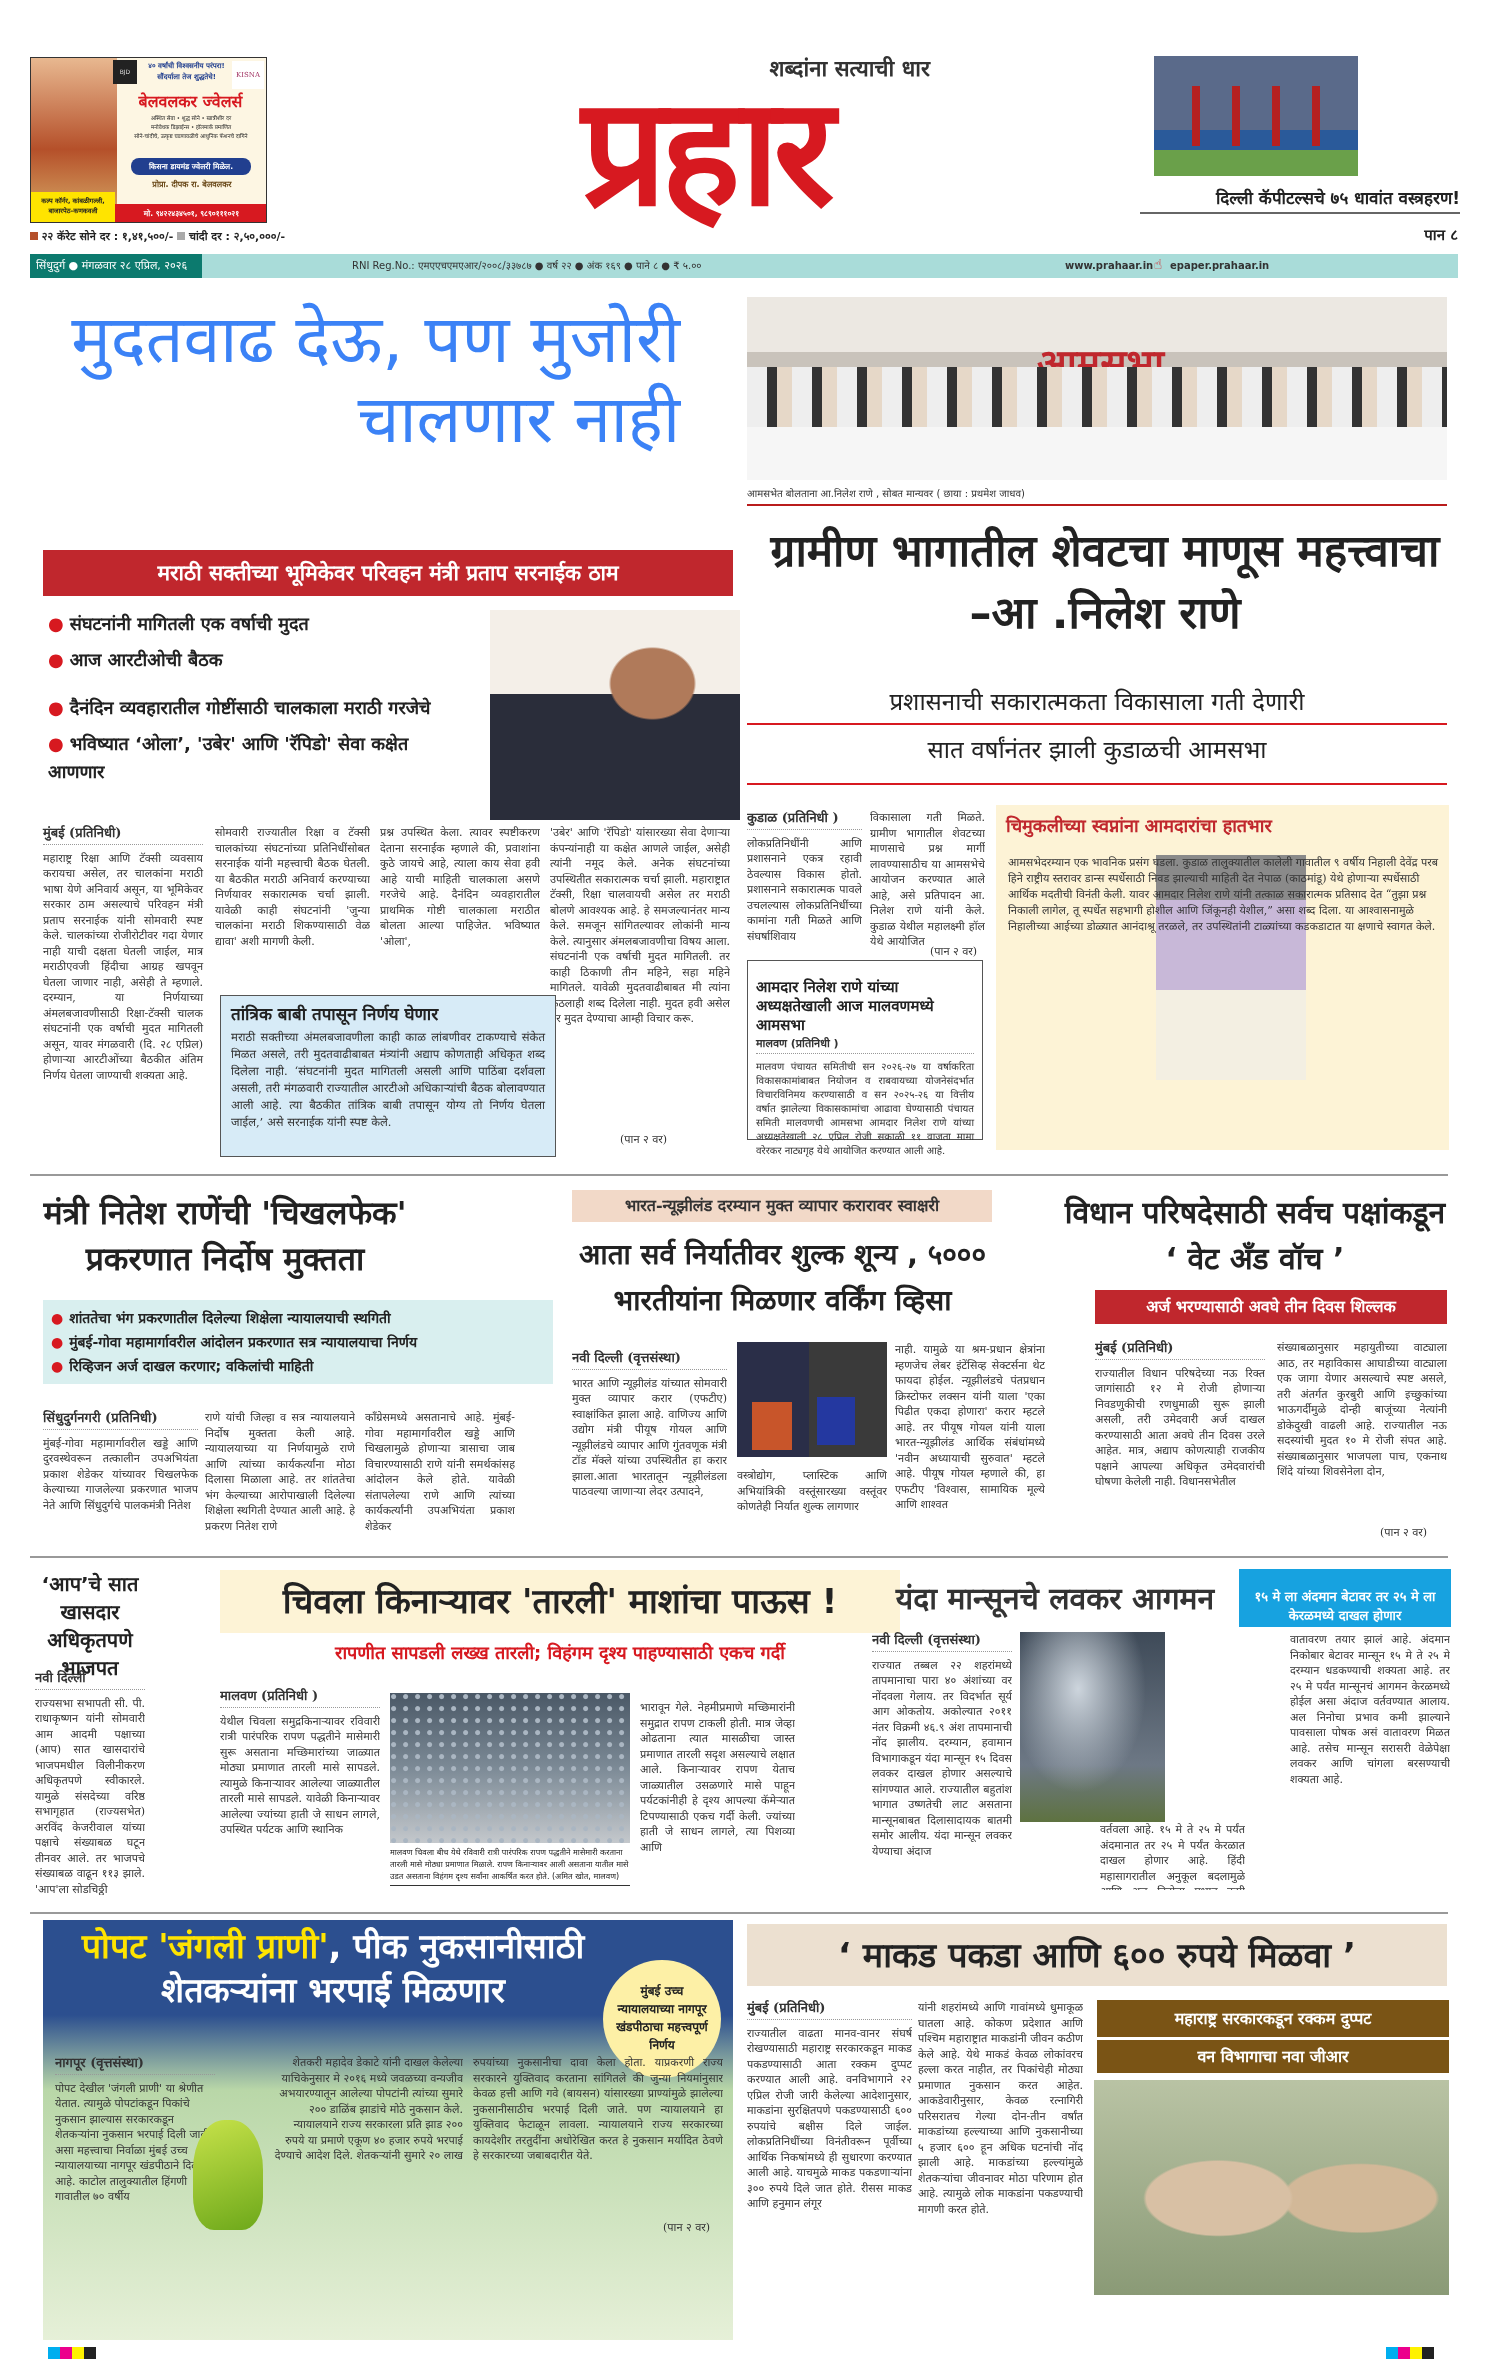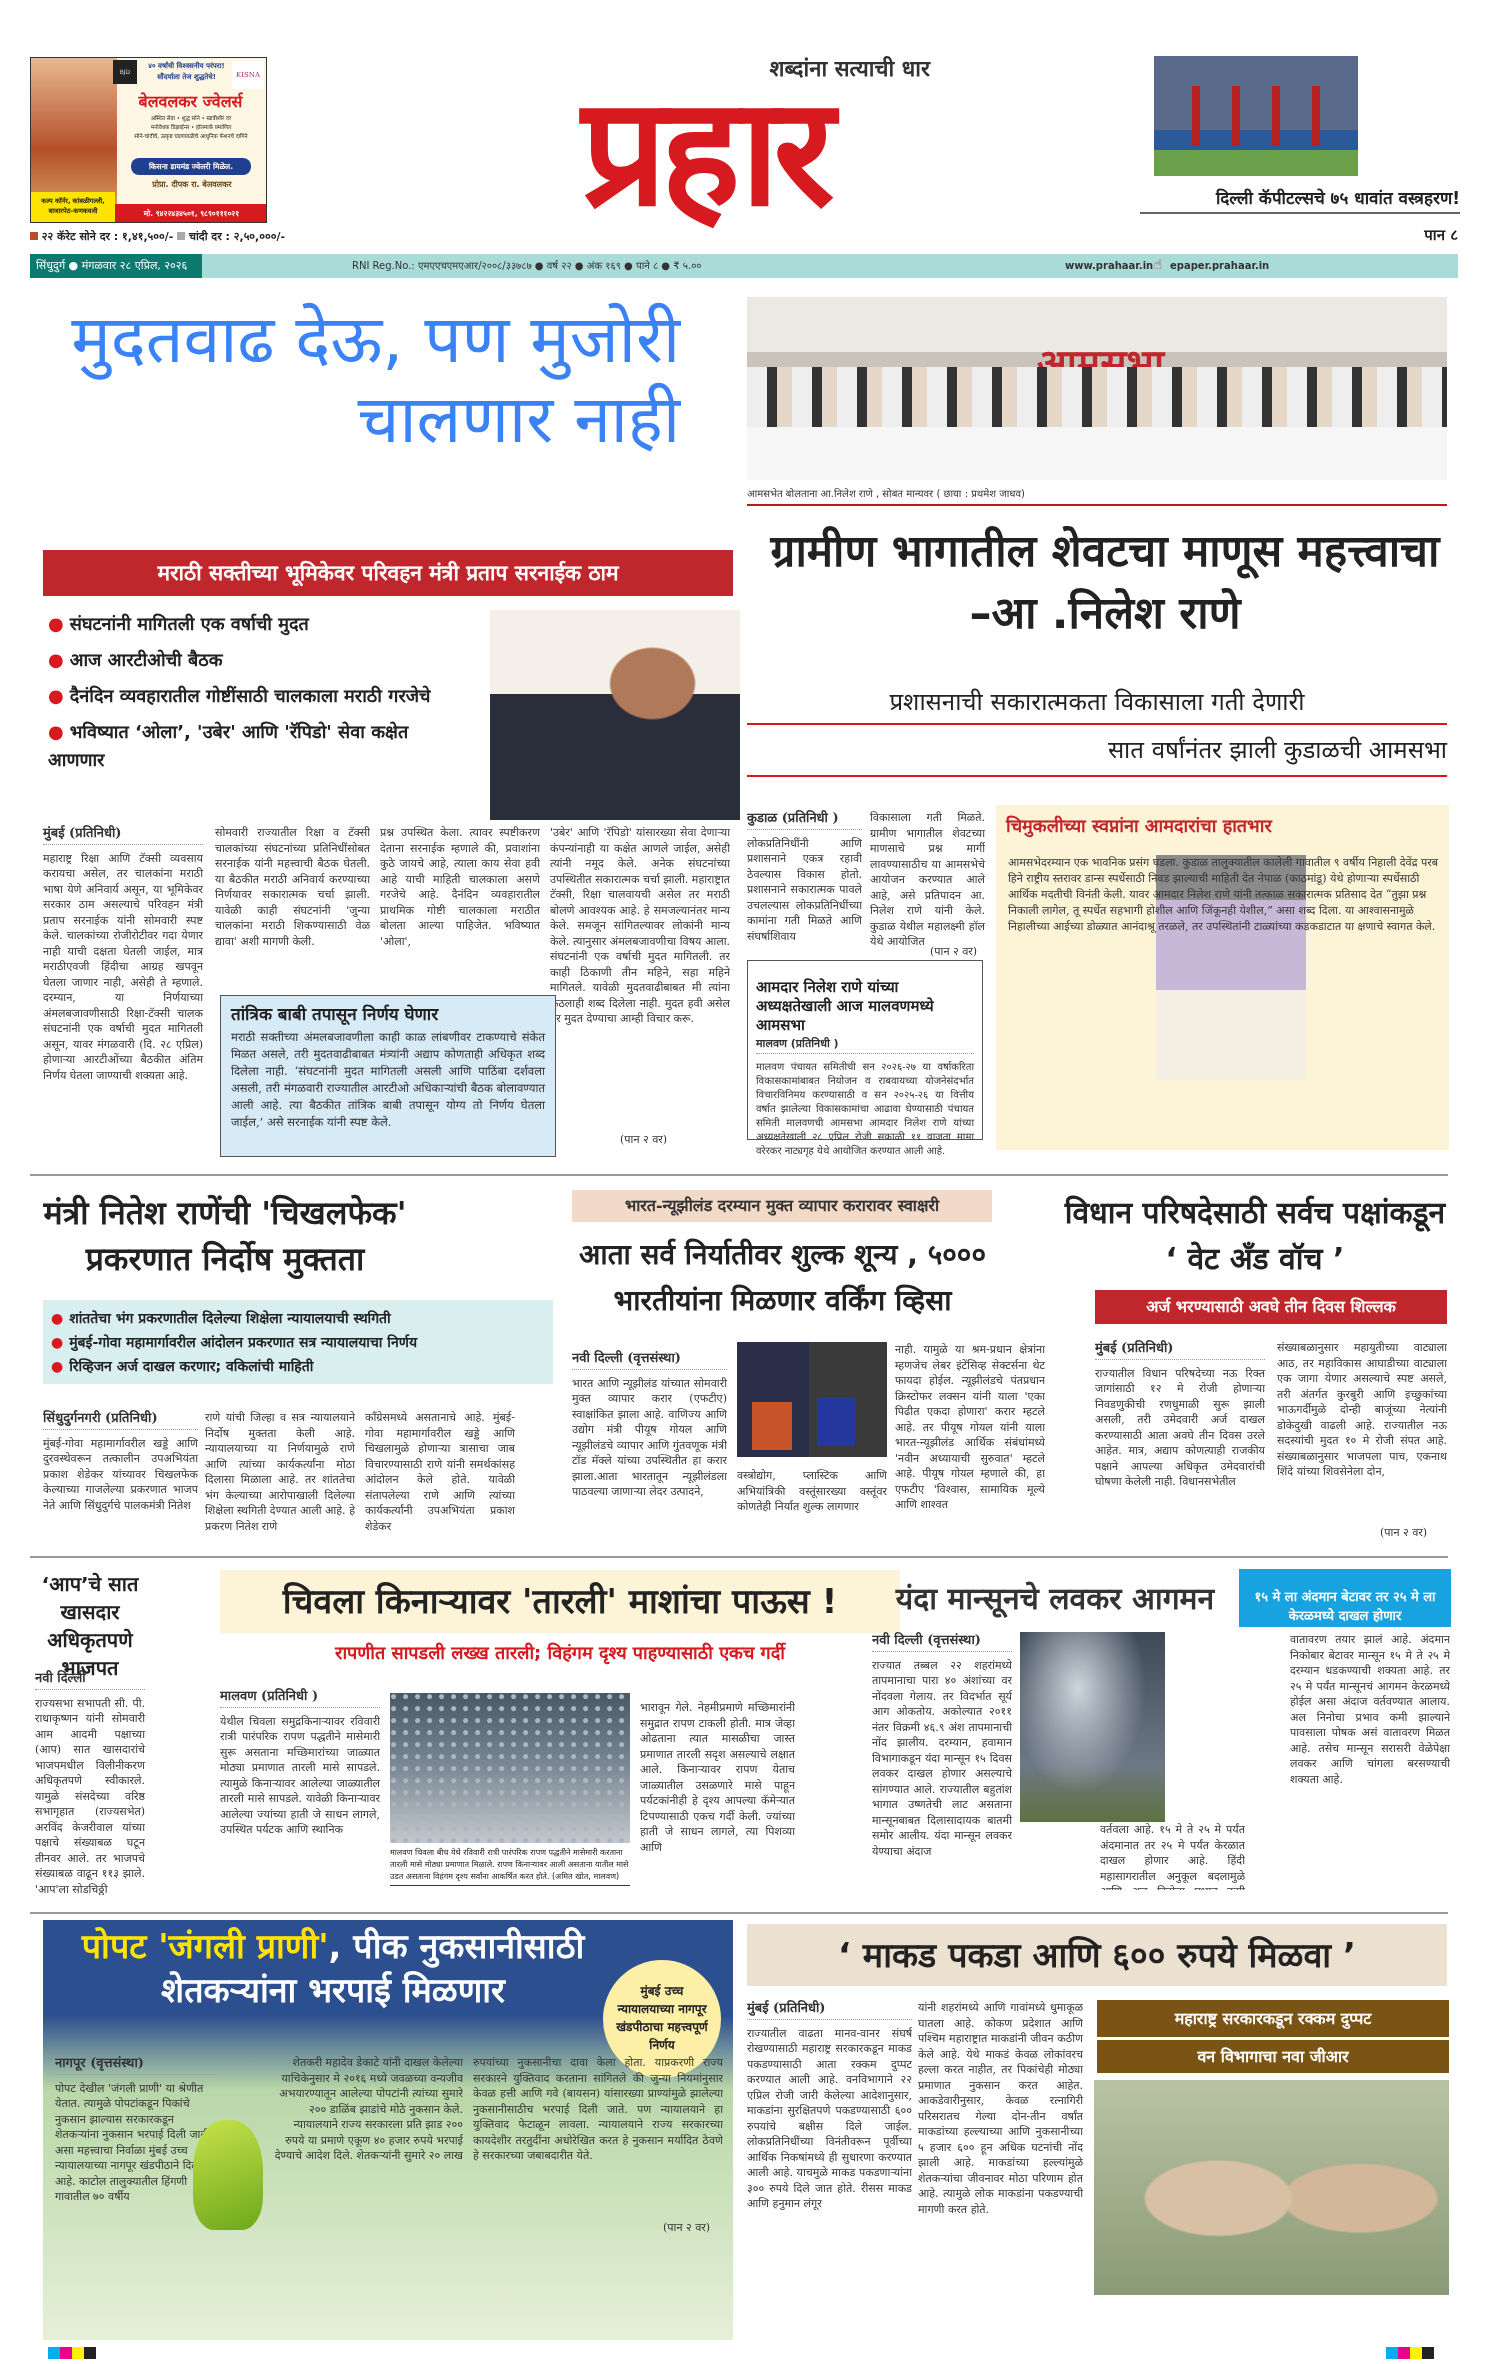--- a/index.html
+++ b/index.html
@@ -54,21 +54,21 @@
 <div class="abs" style="left:30px;top:254px;width:172px;height:24px;background:#0c7a6e;color:#fff;font-size:11px;line-height:24px;padding-left:6px;white-space:nowrap;overflow:hidden">सिंधुदुर्ग ● मंगळवार २८ एप्रिल, २०२६</div>
 <div class="abs" style="left:352px;top:254px;height:24px;font-size:10px;line-height:24px;color:#333;white-space:nowrap">RNI Reg.No.: एमएएचएमएआर/२००८/३३७८७ ● वर्ष २२ ● अंक १६९ ● पाने ८ ● ₹ ५.००</div>
 <div class="abs" style="left:1065px;top:254px;height:24px;font-size:10px;line-height:24px;font-weight:bold;color:#333">www.prahaar.in</div>
 <div class="abs" style="left:1150px;top:256px;width:16px;height:20px;color:#d71920;font-size:14px;text-align:center">☝</div>
 <div class="abs" style="left:1170px;top:254px;height:24px;font-size:10px;line-height:24px;font-weight:bold;color:#333">epaper.prahaar.in</div>
 
 <div class="abs" style="left:50px;top:300px;width:630px;font-size:66px;line-height:80px;font-weight:normal;color:#3b82f6;text-align:right">मुदतवाढ देऊ, पण मुजोरी चालणार नाही</div>
 <div class="abs" style="left:43px;top:550px;width:690px;height:46px;background:#c0272d;color:#fff;font-size:21px;font-weight:bold;line-height:46px;text-align:center">मराठी सक्तीच्या भूमिकेवर  परिवहन मंत्री प्रताप सरनाईक ठाम</div>
 <div class="abs" style="left:48px;top:610px;width:420px;font-size:18px;line-height:28px">
   <div class="bullet" style="margin-bottom:8px">संघटनांनी मागितली एक वर्षाची मुदत</div>
-  <div class="bullet" style="margin-bottom:8px">आज आरटीओची बैठक</div>
+  <div class="bullet" style="margin-bottom:20px">आज आरटीओची बैठक</div>
   <div class="bullet" style="margin-bottom:8px">दैनंदिन व्यवहारातील गोष्टींसाठी चालकाला मराठी गरजेचे</div>
   <div class="bullet">भविष्यात ‘ओला’, 'उबेर' आणि 'रॅपिडो' सेवा कक्षेत आणणार</div>
 </div>
 <div class="abs img" style="left:490px;top:610px;width:250px;height:210px;background:radial-gradient(ellipse at 65% 35%,#b07a5a 0 18%,transparent 19%),linear-gradient(180deg,#f4efe8 0 40%,#2a2d3a 40%);"></div>
 
 <div class="abs body-text" style="left:43px;top:825px;width:160px">
   <div class="dateline">मुंबई (प्रतिनिधी)</div>
   <div>महाराष्ट्र रिक्षा आणि टॅक्सी व्यवसाय करायचा असेल, तर चालकांना मराठी भाषा येणे अनिवार्य असून, या भूमिकेवर सरकार ठाम असल्याचे परिवहन मंत्री प्रताप सरनाईक यांनी सोमवारी स्पष्ट केले. चालकांच्या रोजीरोटीवर गदा येणार नाही याची दक्षता घेतली जाईल, मात्र मराठीएवजी हिंदीचा आग्रह खपवून घेतला जाणार नाही, असेही ते म्हणाले. दरम्यान, या निर्णयाच्या अंमलबजावणीसाठी रिक्षा-टॅक्सी चालक संघटनांनी एक वर्षाची मुदत मागितली असून, यावर मंगळवारी (दि. २८ एप्रिल) होणाऱ्या आरटीओंच्या बैठकीत अंतिम निर्णय घेतला जाण्याची शक्यता आहे.</div>
 </div>
 <div class="abs body-text" style="left:215px;top:825px;width:155px;height:180px;overflow:hidden">सोमवारी राज्यातील रिक्षा व टॅक्सी चालकांच्या संघटनांच्या प्रतिनिधींसोबत सरनाईक यांनी महत्त्वाची बैठक घेतली. या बैठकीत मराठी अनिवार्य करण्याच्या निर्णयावर सकारात्मक चर्चा झाली. यावेळी काही संघटनांनी 'जुन्या चालकांना मराठी शिकण्यासाठी वेळ द्यावा' अशी मागणी केली.</div>
@@ -80,21 +80,21 @@
   <div class="body-text" style="font-size:11.5px;line-height:17px">मराठी सक्तीच्या अंमलबजावणीला काही काळ लांबणीवर टाकण्याचे संकेत मिळत असले, तरी मुदतवाढीबाबत मंत्र्यांनी अद्याप कोणताही अधिकृत शब्द दिलेला नाही. ‘संघटनांनी मुदत मागितली असली आणि पाठिंबा दर्शवला असली, तरी मंगळवारी राज्यातील आरटीओ अधिकाऱ्यांची बैठक बोलावण्यात आली आहे. त्या बैठकीत तांत्रिक बाबी तपासून योग्य तो निर्णय घेतला जाईल,’ असे सरनाईक यांनी स्पष्ट केले.</div>
 </div>
 
 <div class="abs img" style="left:747px;top:297px;width:700px;height:183px;background:linear-gradient(180deg,#ece8e2 0 30%,#c9c3bb 30% 70%,#f6f6f6 70%)">
   <div class="abs" style="left:290px;top:38px;font-size:39px;font-weight:bold;color:#c0272d">आमसभा</div>
   <div class="abs" style="left:0;top:70px;width:700px;height:60px;background:repeating-linear-gradient(90deg,#eee 0 20px,#333 20px 30px,#e6d8c8 30px 45px)"></div>
 </div>
 <div class="abs" style="left:747px;top:486px;width:700px;font-size:10px;color:#333;border-bottom:2px solid #b91c1c;padding-bottom:4px">आमसभेत बोलताना  आ.निलेश राणे , सोबत मान्यवर ( छाया : प्रथमेश जाधव)</div>
 <div class="abs" style="left:760px;top:520px;width:690px;font-size:44px;line-height:62px;font-weight:bold;color:#222;text-align:center">ग्रामीण भागातील शेवटचा माणूस महत्त्वाचा –आ .निलेश राणे</div>
 <div class="abs" style="left:747px;top:684px;width:700px;font-size:24px;color:#222;text-align:center;border-bottom:2px solid #d71920;padding-bottom:6px">प्रशासनाची सकारात्मकता विकासाला गती देणारी</div>
-<div class="abs" style="left:747px;top:732px;width:700px;font-size:24px;color:#222;text-align:right;border-bottom:2px solid #d71920;padding-bottom:10px">सात वर्षांनंतर झाली कुडाळची आमसभा</div>
+<div class="abs" style="left:747px;top:732px;width:700px;font-size:24px;color:#222;text-align:center;border-bottom:2px solid #d71920;padding-bottom:18px">सात वर्षांनंतर झाली कुडाळची आमसभा</div>
 
 <div class="abs body-text" style="left:747px;top:810px;width:115px;height:150px;overflow:hidden">
   <div class="dateline">कुडाळ (प्रतिनिधी )</div>
   <div>लोकप्रतिनिधींनी आणि प्रशासनाने एकत्र रहावी ठेवल्यास विकास होतो. प्रशासनाने सकारात्मक पावले उचलल्यास लोकप्रतिनिधींच्या कामांना गती मिळते आणि संघर्षाशिवाय</div>
 </div>
 <div class="abs body-text" style="left:870px;top:810px;width:115px;height:150px;overflow:hidden">विकासाला गती मिळते. ग्रामीण भागातील शेवटच्या माणसाचे प्रश्न मार्गी लावण्यासाठीच या आमसभेचे आयोजन करण्यात आले आहे, असे प्रतिपादन आ. निलेश राणे यांनी केले. कुडाळ येथील महालक्ष्मी हॉल येथे आयोजित</div>
 <div class="abs body-text" style="left:930px;top:944px">(पान २ वर)</div>
 
 <div class="abs" style="left:747px;top:960px;width:236px;height:180px;border:1px solid #555;padding:17px 8px">
   <div style="font-size:15px;font-weight:bold;line-height:19px;color:#222">आमदार निलेश राणे यांच्या अध्यक्षतेखाली आज मालवणमध्ये आमसभा</div>

